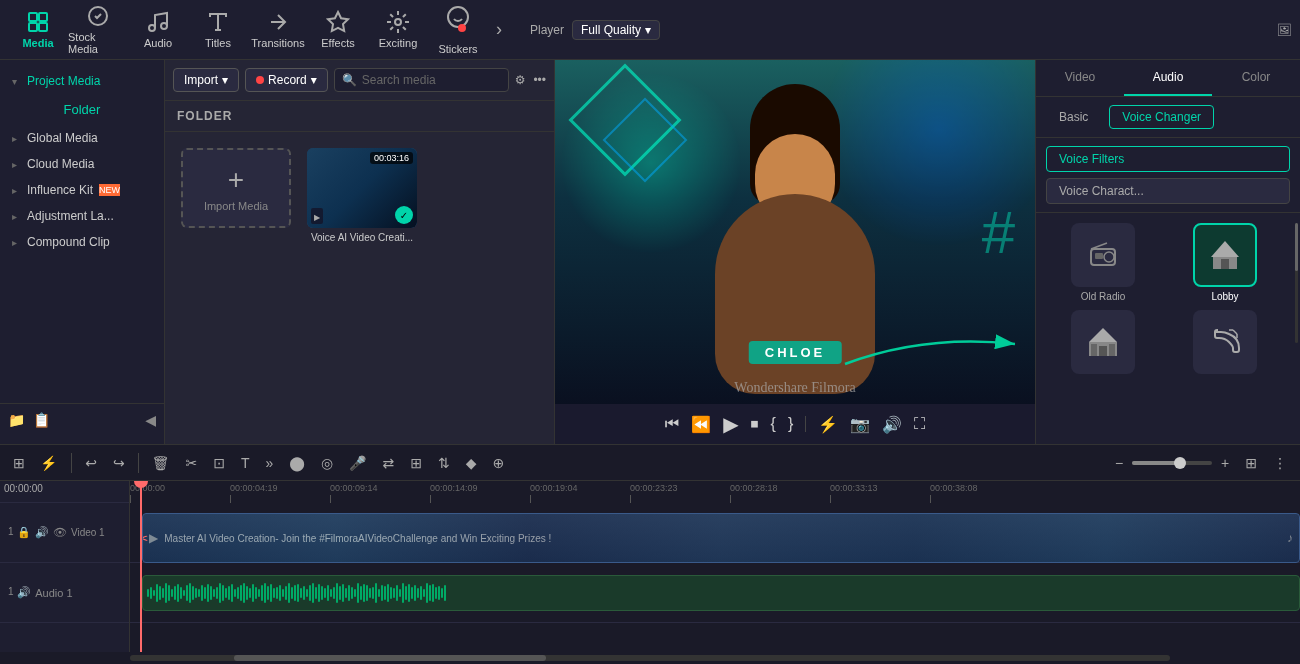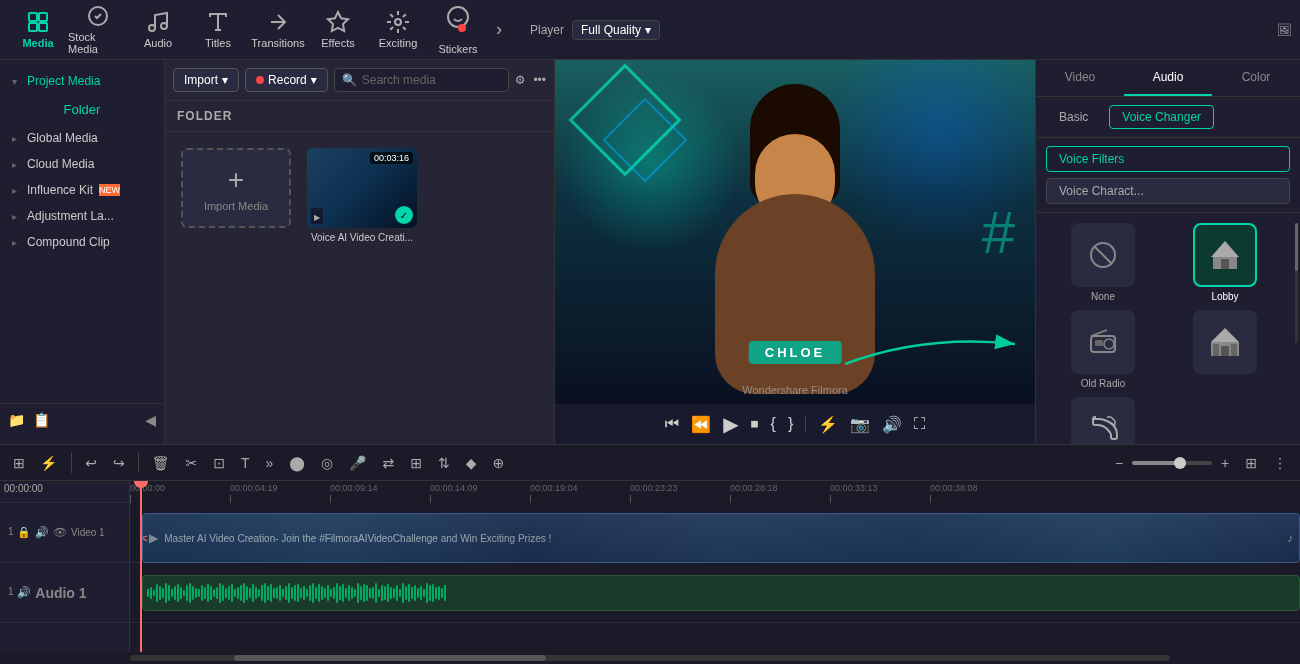--- a/index.html
+++ b/index.html
@@ -37,21 +37,21 @@
     .import-card { width: 110px; height: 80px; background: #2a2a40; border: 2px dashed #555; border-radius: 6px; display: flex; flex-direction: column; align-items: center; justify-content: center; cursor: pointer; color: #888; gap: 4px; font-size: 11px; }
     .import-card .plus { font-size: 28px; color: #aaa; }
     .video-thumb { width: 110px; cursor: pointer; }
     .video-thumb-img { width: 110px; height: 80px; background: linear-gradient(135deg, #1a3a5c, #2a5a8c); border-radius: 6px; position: relative; overflow: hidden; display: flex; align-items: center; justify-content: center; }
     .video-thumb-label { font-size: 10px; color: #ccc; margin-top: 4px; text-align: center; white-space: nowrap; overflow: hidden; text-overflow: ellipsis; }
 
     
     .video-player { flex: 1; display: flex; flex-direction: column; background: #111; }
     .player-screen { flex: 1; background: #000; position: relative; display: flex; align-items: center; justify-content: center; }
     .player-overlay-name { position: absolute; bottom: 40px; left: 50%; transform: translateX(-50%); background: rgba(0,180,150,0.85); color: #fff; padding: 4px 16px; border-radius: 4px; font-size: 14px; font-weight: bold; letter-spacing: 2px; }
-    .player-overlay-watermark { position: absolute; bottom: 20px; left: 50%; transform: translateX(-50%); color: #aaa; font-size: 11px; opacity: 0.7; }
+    .player-overlay-watermark { position: absolute; bottom: 20px; left: 50%; transform: translateX(-50%); color: #aaa; font-size: 14px; opacity: 0.7; font-family: Liberation Serif, serif; }
     .player-controls { background: #1a1a2e; padding: 6px 12px; display: flex; flex-direction: column; gap: 4px; }
     .progress-bar { display: flex; align-items: center; gap: 8px; }
     .progress-track { flex: 1; height: 4px; background: #444; border-radius: 2px; position: relative; cursor: pointer; }
     .progress-fill { height: 100%; background: #fff; border-radius: 2px; width: 35%; }
     .progress-thumb { position: absolute; top: -4px; left: 35%; width: 12px; height: 12px; background: #fff; border-radius: 50%; transform: translateX(-50%); }
     .time-display { color: #aaa; font-size: 11px; white-space: nowrap; }
     .playback-controls { display: flex; align-items: center; justify-content: center; gap: 12px; padding: 2px 0; }
     .ctrl-btn { color: #ccc; cursor: pointer; font-size: 16px; }
     .ctrl-sep { width: 1px; height: 16px; background: #444; }
 
@@ -326,52 +326,43 @@
       <div class="sub-tab active">Voice Changer</div>
     </div>
     <div style="display:flex; flex-direction:column; gap:6px; padding:8px 10px; border-bottom:1px solid #333;">
       <div style="border:1.5px solid #00d4aa; color:#00d4aa; border-radius:4px; padding:5px 12px; cursor:pointer; font-size:12px;">Voice Filters</div>
       <div style="background:#2a2a40; border:1px solid #444; color:#aaa; border-radius:4px; padding:5px 12px; cursor:pointer; font-size:12px;">Voice Charact...</div>
     </div>
 
     <div style="position:relative; padding-right:8px;">
       <div class="voice-grid">
 
-        <div class="voice-card">
-          <div class="voice-icon">
-            <svg width="32" height="32" viewBox="0 0 32 32">
-                <circle cx="16" cy="16" r="12" fill="none" stroke="#888" stroke-width="2"></circle>
-                <line x1="8" y1="8" x2="24" y2="24" stroke="#888" stroke-width="2"></line>
-              </svg>
-          </div>
-          <span class="voice-label">None</span>
-        </div>
-
-
-        <div class="voice-card">
-          <div class="voice-icon active">
-            <svg width="32" height="32" viewBox="0 0 32 32">
-              <rect x="4" y="18" width="24" height="12" fill="#888"></rect>
-              <polygon points="16,2 2,18 30,18" fill="#aaa"></polygon>
-              <rect x="12" y="20" width="8" height="10" fill="#555"></rect>
-            </svg>
-          </div>
-          <span class="voice-label active">Lobby</span>
-        </div>
+
 
         <div class="voice-card">
           <div class="voice-icon">
             <svg width="32" height="32" viewBox="0 0 32 32">
               <rect x="4" y="10" width="24" height="16" rx="3" fill="none" stroke="#888" stroke-width="2"></rect>
               <circle cx="22" cy="18" r="5" fill="none" stroke="#888" stroke-width="1.5"></circle>
               <line x1="4" y1="10" x2="20" y2="4" stroke="#888" stroke-width="1.5"></line>
               <rect x="8" y="14" width="8" height="6" rx="1" fill="#666"></rect>
             </svg>
           </div>
           <span class="voice-label">Old Radio</span>
+        </div>
+
+        <div class="voice-card">
+          <div class="voice-icon active">
+            <svg width="32" height="32" viewBox="0 0 32 32">
+              <rect x="4" y="18" width="24" height="12" fill="#888"></rect>
+              <polygon points="16,2 2,18 30,18" fill="#aaa"></polygon>
+              <rect x="12" y="20" width="8" height="10" fill="#555"></rect>
+            </svg>
+          </div>
+          <span class="voice-label active">Lobby</span>
         </div>
 
         <div class="voice-card">
           <div class="voice-icon">
             <svg width="32" height="32" viewBox="0 0 32 32">
               <rect x="2" y="16" width="28" height="14" fill="#888"></rect>
               <polygon points="16,2 2,16 30,16" fill="#aaa"></polygon>
               <rect x="4" y="18" width="6" height="12" fill="#666"></rect>
               <rect x="22" y="18" width="6" height="12" fill="#666"></rect>
               <rect x="12" y="20" width="8" height="10" fill="#555"></rect>
@@ -452,21 +443,21 @@
           <span style="cursor:pointer;">👁</span>
         </div>
         <span style="font-size:10px; color:#888;">Video 1</span>
       </div>
 
       <div class="track-label">
         <div class="track-label-icons">
           <span style="font-size:10px; color:#888;">1</span>
           <span style="cursor:pointer;">🔊</span>
         </div>
-        <span style="font-size:14px; color:#888;font-weight:bold;">Audio 1</span>
+        <span style="font-size:11px; color:#888;">Audio 1</span>
       </div>
     </div>
 
     <div class="timeline-tracks" style="position:relative;">
 
       <div class="timeline-ruler">
         <div style="position:relative; width:900px; height:22px;">
           <span class="ruler-mark" style="left:0px;">00:00:00</span>
           <span class="ruler-line" style="left:0px;"></span>
           <span class="ruler-mark" style="left:100px;">00:00:04:19</span>

